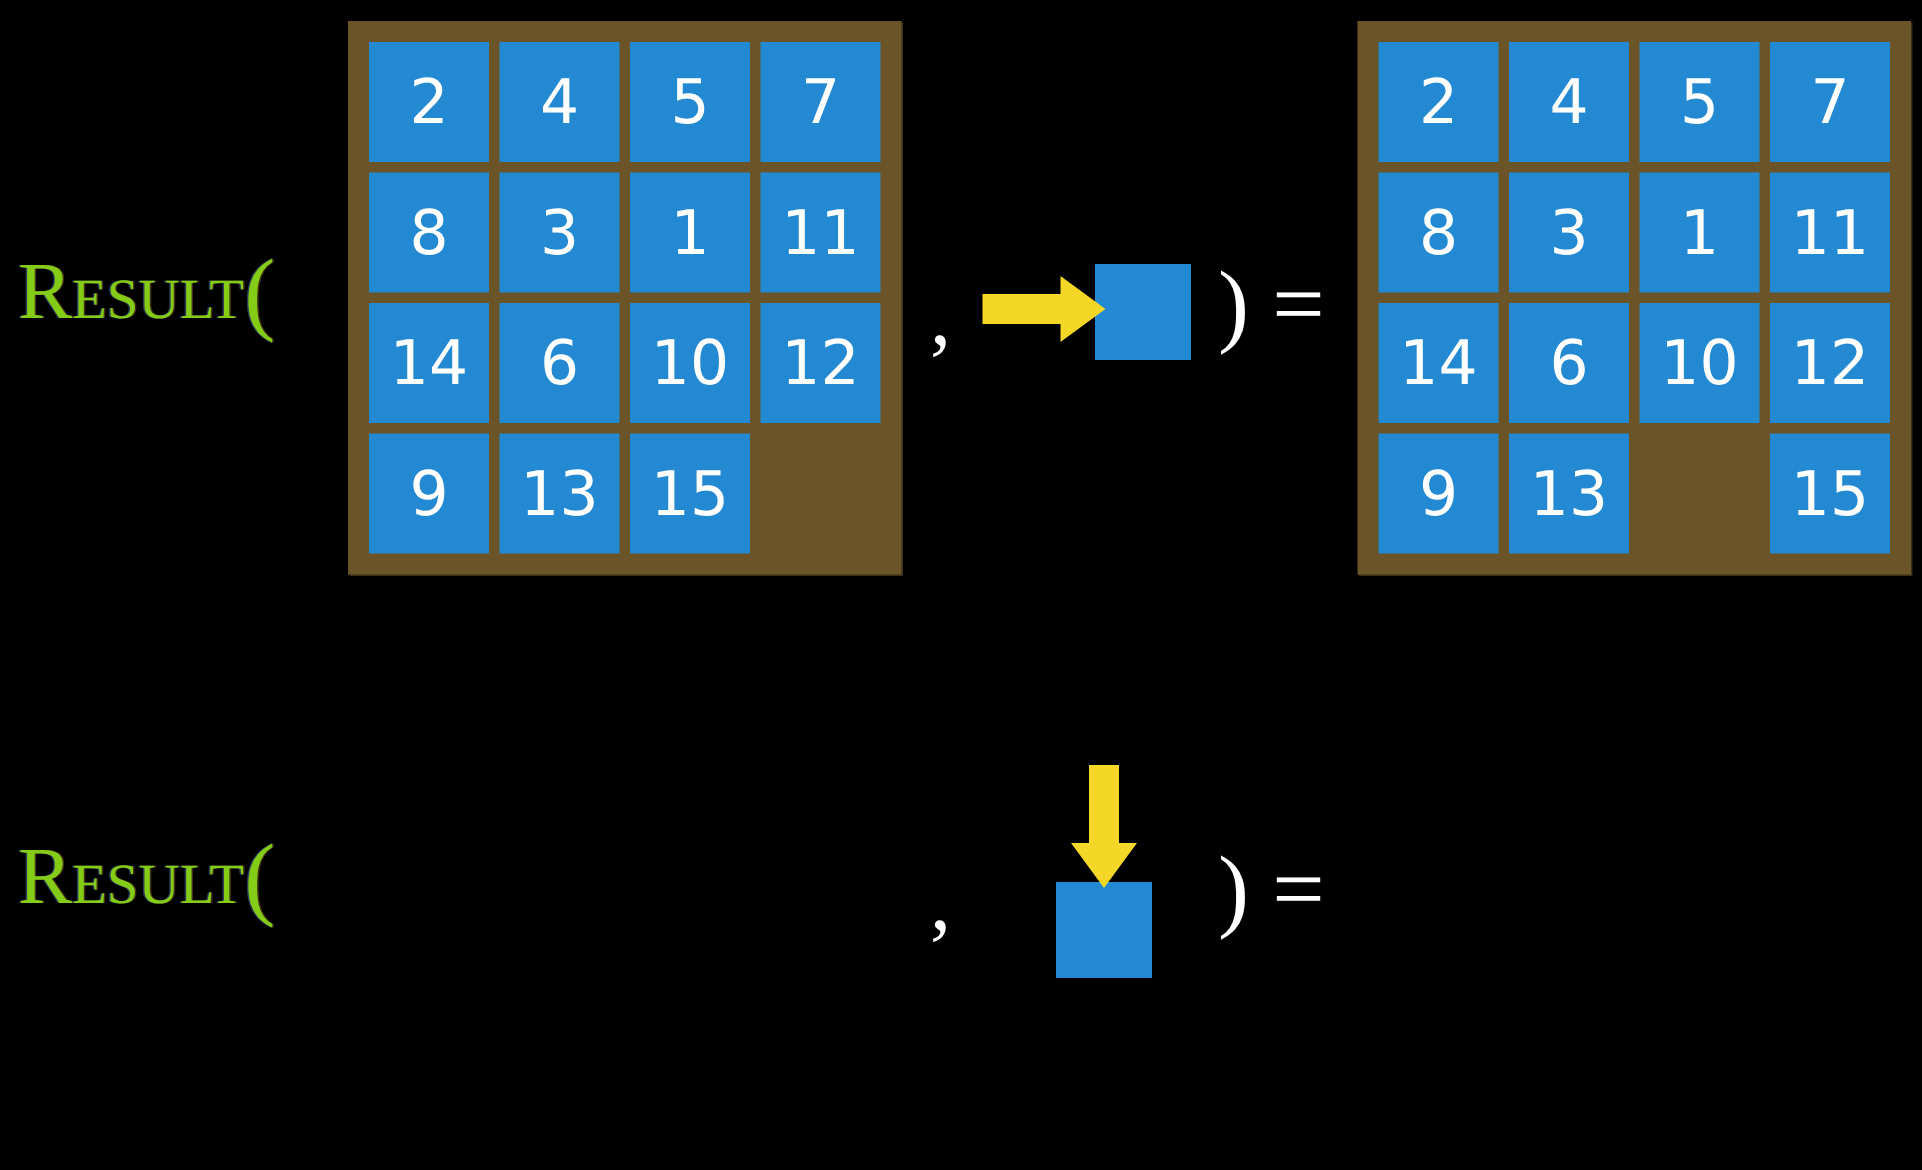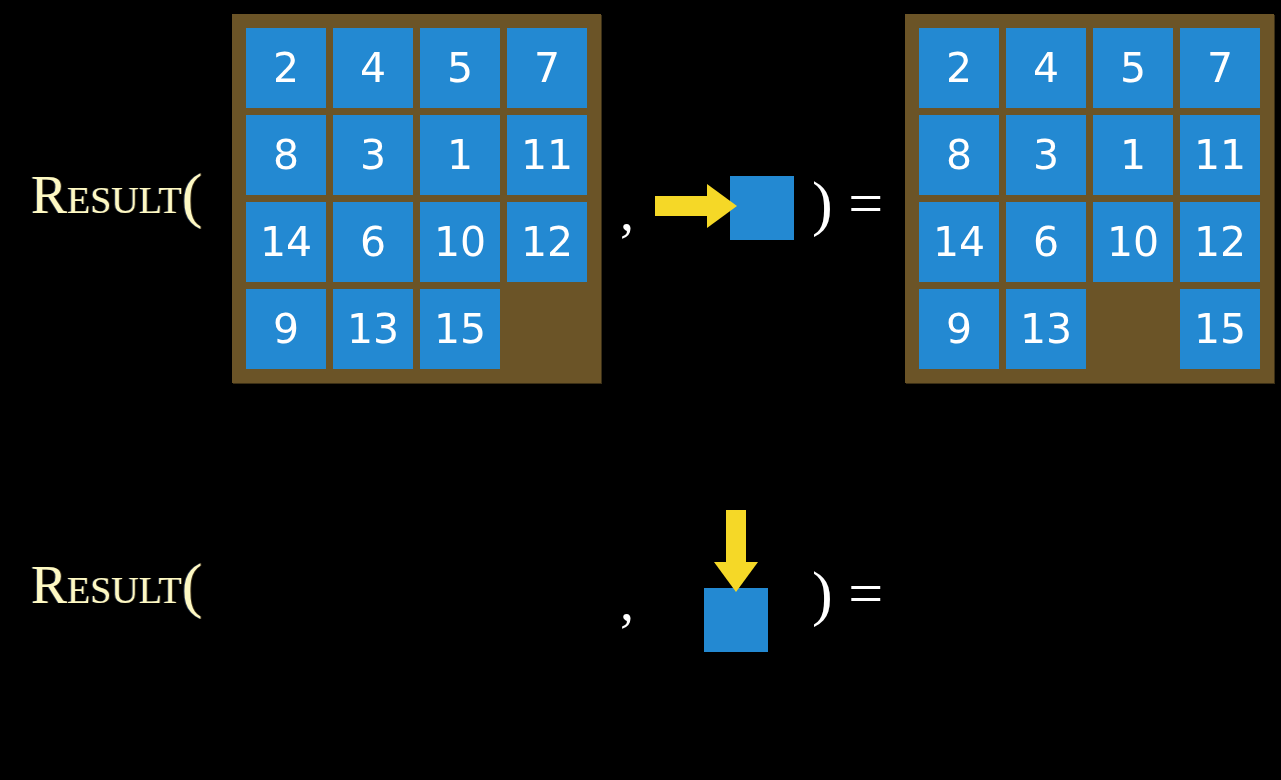--- a/index.html
+++ b/index.html
@@ -29,24 +29,24 @@
     left: 0;
     width: 1281px;
     height: 390px;
   }
   .eq-row.row-top  { top: 0px; }
   .eq-row.row-bot  { top: 390px; }
 
   
   .result-label {
     position: absolute;
-    left: 31px;
+    left: 12px;
     top: 50%;
     transform: translateY(-50%);
-    color: #fef9c3;
+    color: #84cc16;
     font-family: "Liberation Serif", serif;
     font-size: 54px;
     line-height: 1;
     white-space: nowrap;
     letter-spacing: 0px;
     text-shadow: 1px 0 0 rgba(120,90,40,.55), -1px 0 0 rgba(90,130,190,.45);
   }
   .result-label .smallcaps {
     font-variant: small-caps;
   }

